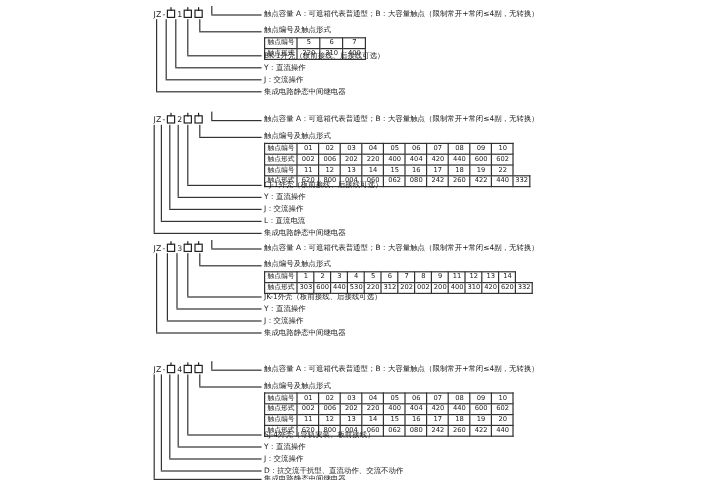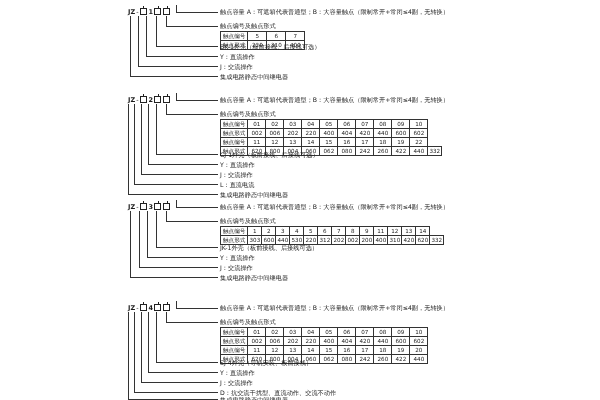--- a/index.html
+++ b/index.html
@@ -14,21 +14,21 @@
 
   .block{position:absolute;left:0;top:0;width:600px;}
 
   
   .codeline{
     position:absolute;
     display:flex;align-items:flex-start;
     font-size:6.5px;
     white-space:nowrap;
   }
-  .codeline .lbl{margin-right:1px;letter-spacing:0px;font-weight:bold;}
+  .codeline .lbl{margin-right:1px;letter-spacing:0px;}
   .dash{margin:0 1px 0 0;}
 
   
   .sq{
     position:relative;
     width:7px;height:7px;
     border:.7px solid #222;
     box-sizing:border-box;
     margin-right:2px;
     background:#fff;

